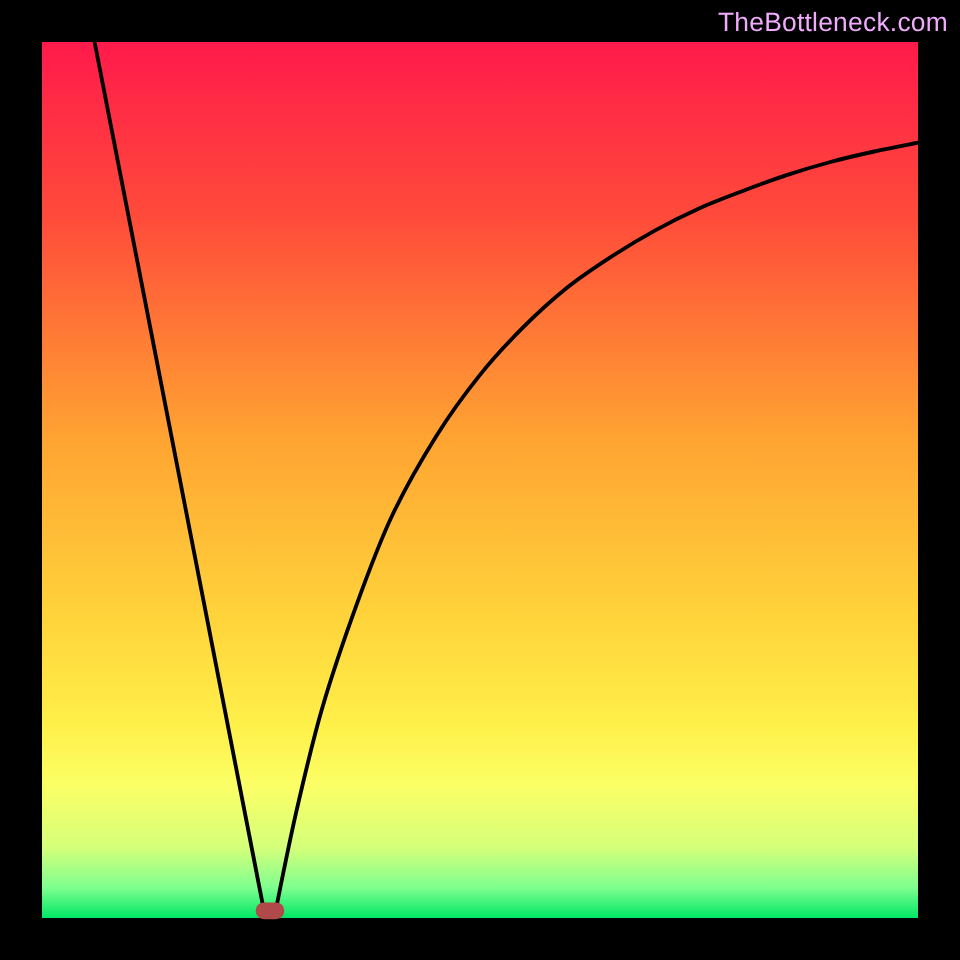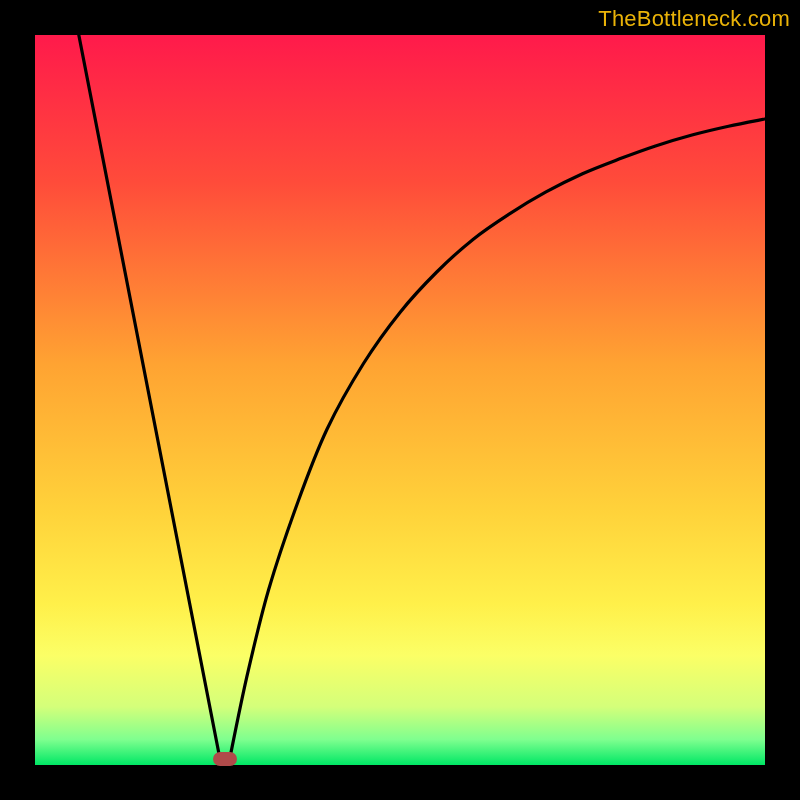--- a/index.html
+++ b/index.html
@@ -23,21 +23,21 @@
     position: absolute;
     left: 0;
     top: 0;
     width: 730px;
     height: 730px;
   }
   .watermark {
     position: absolute;
     top: 6px;
     right: 10px;
-    color: #eab308;
+    color: #f0abfc;
     font-size: 22px;
     letter-spacing: 0.2px;
     font-weight: 500;
   }
   .marker {
     position: absolute;
     width: 24px;
     height: 14px;
     border-radius: 7px;
     background: #b04a4a;

